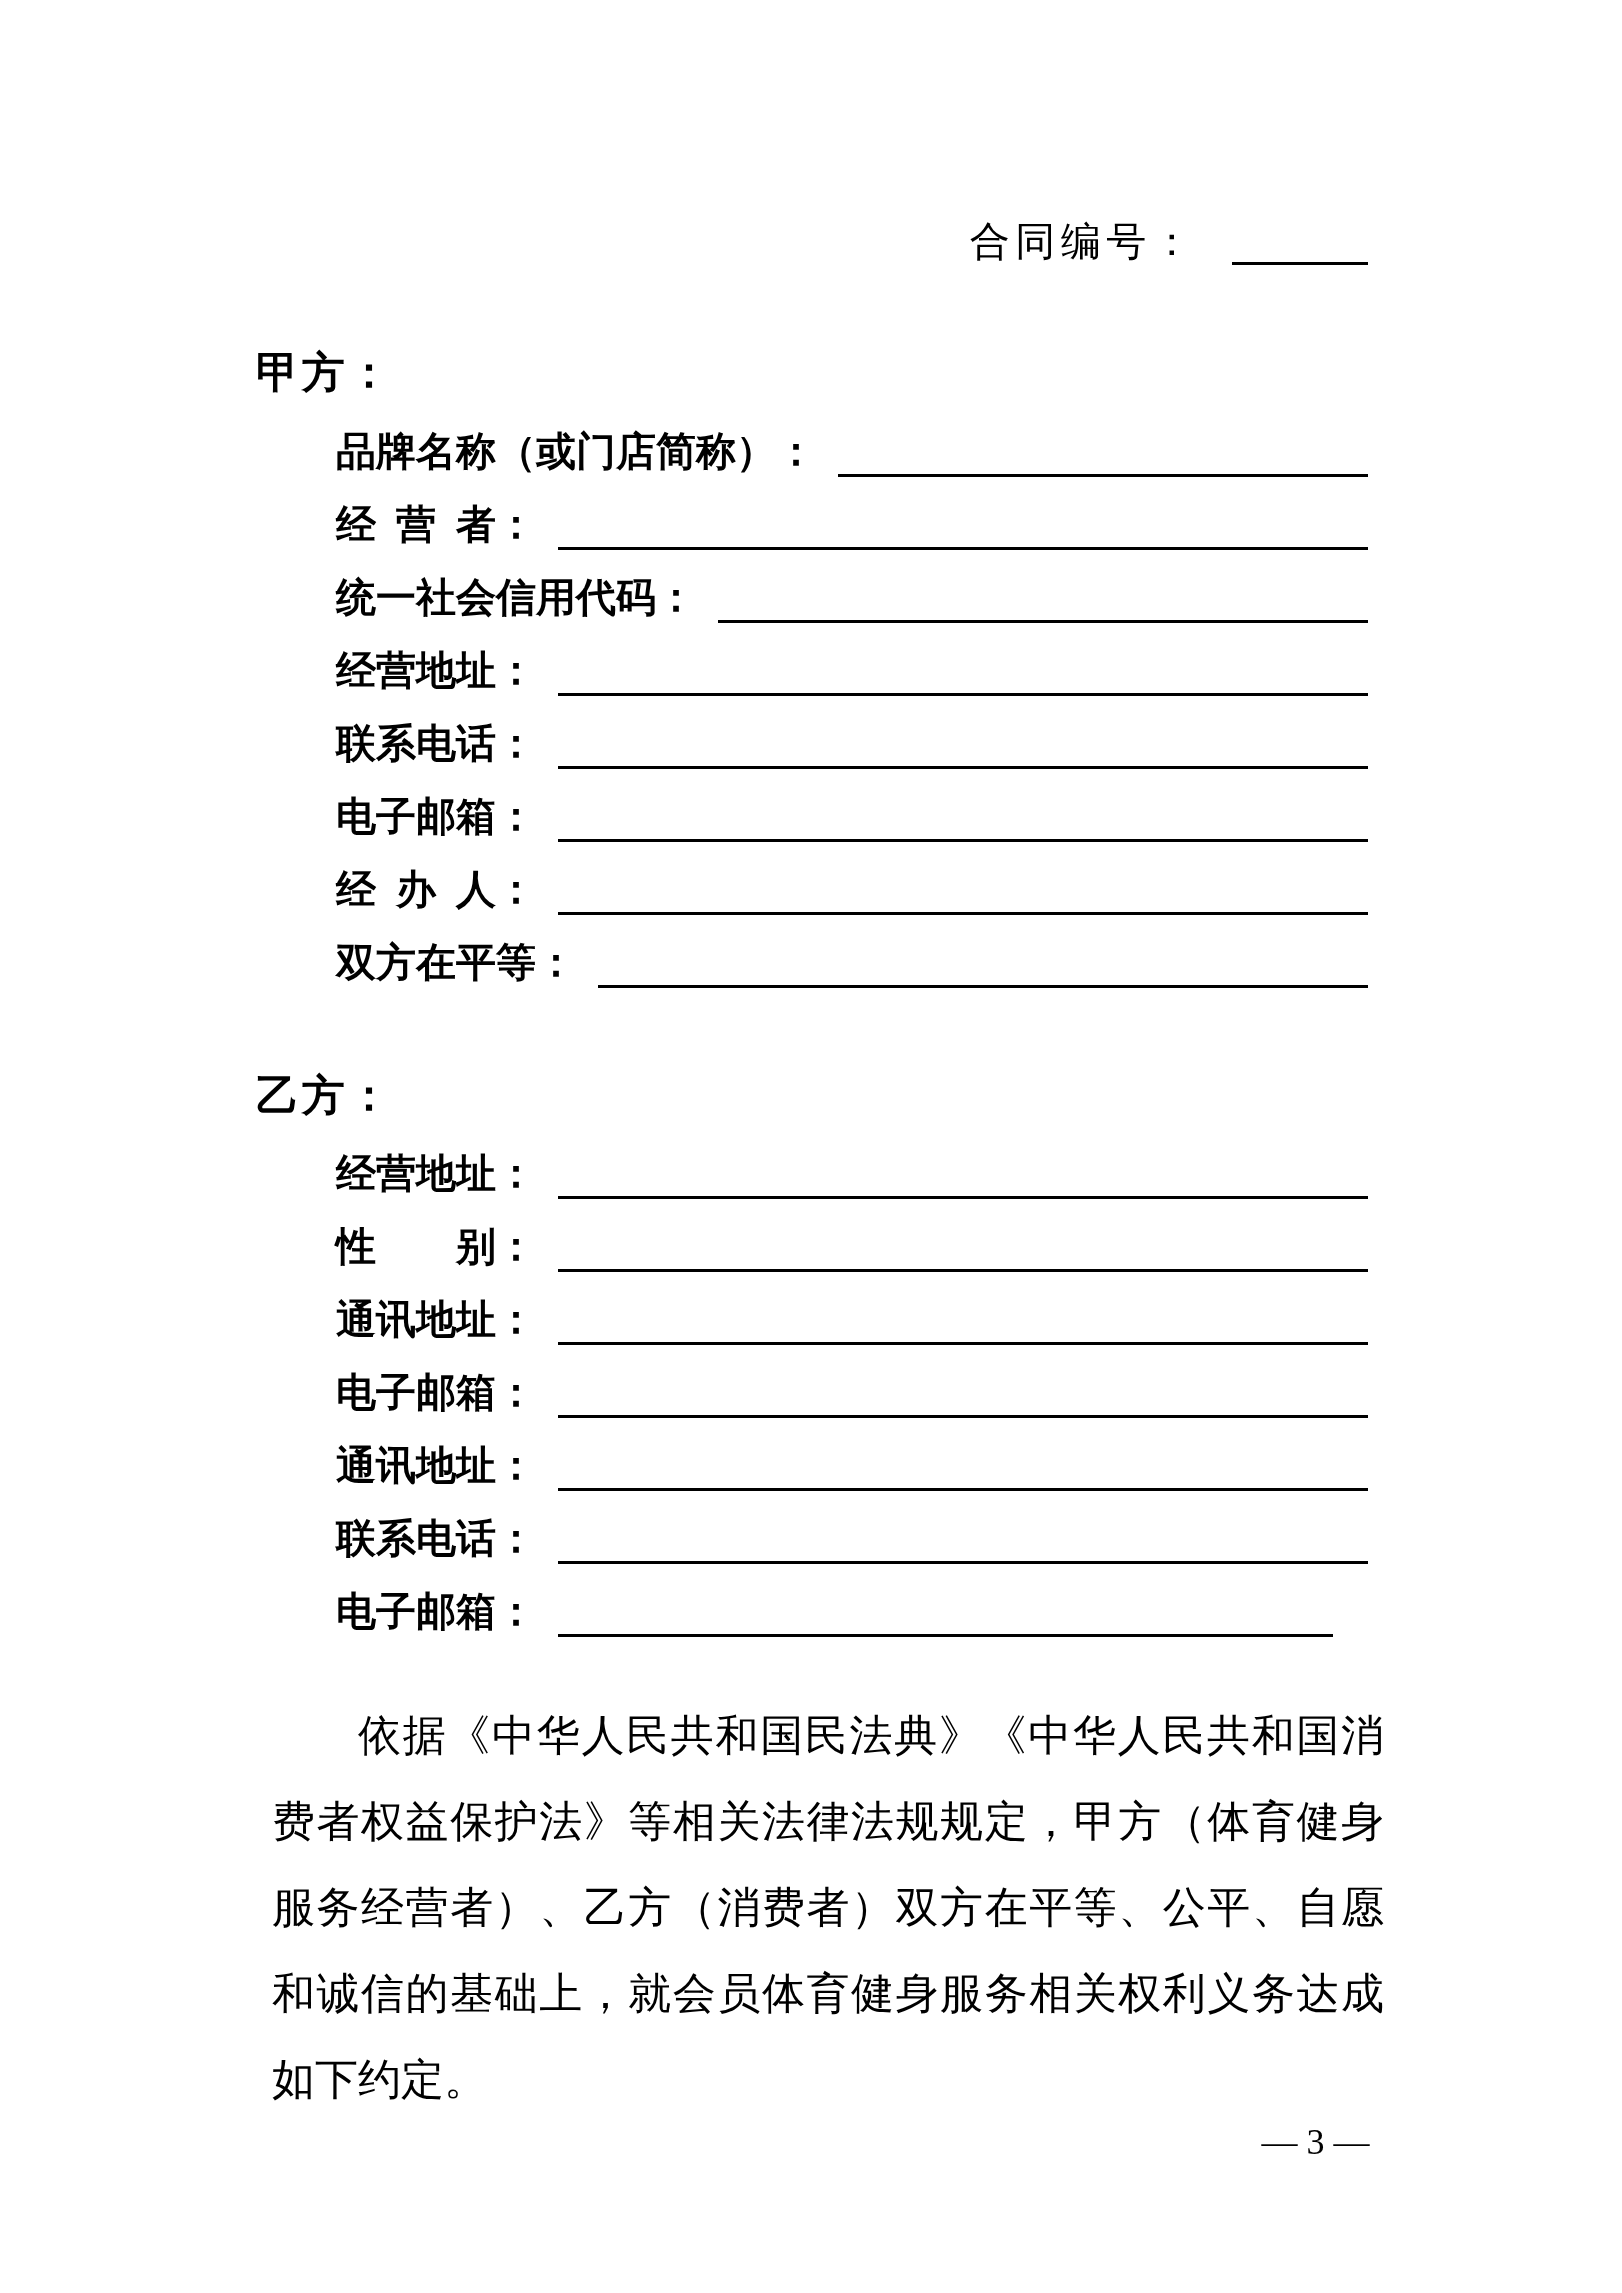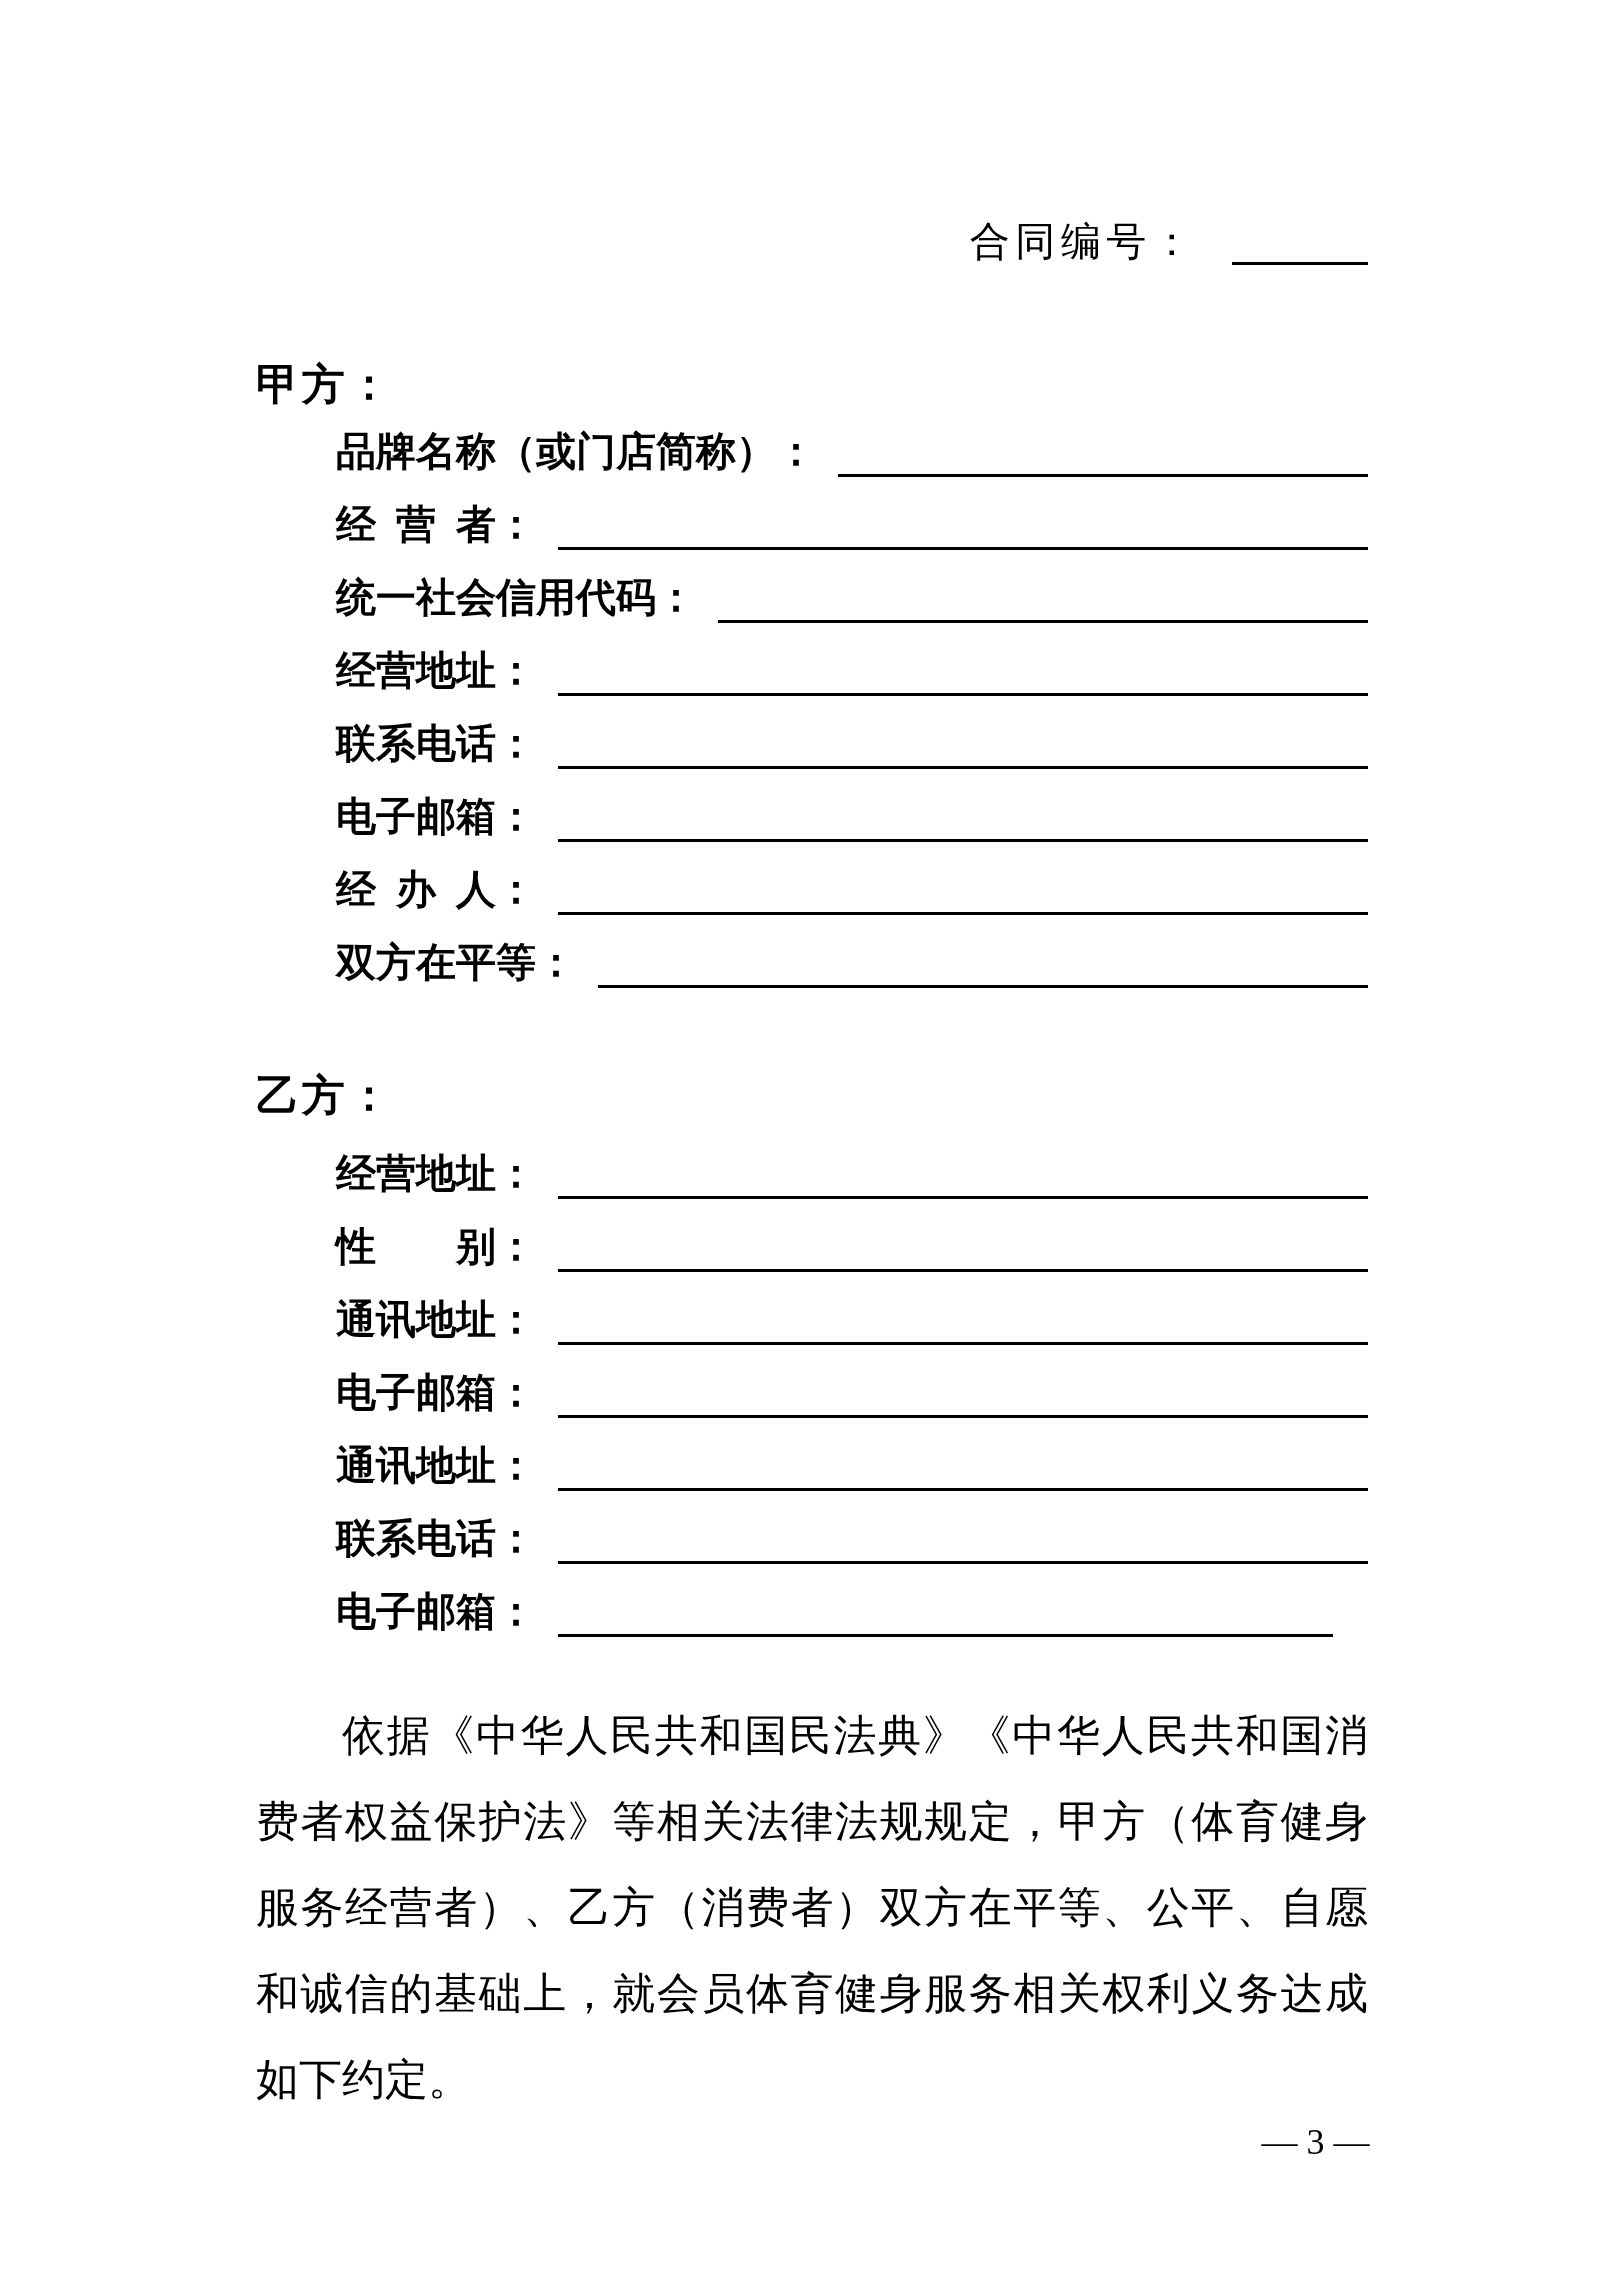--- a/index.html
+++ b/index.html
@@ -40,21 +40,21 @@
 
   
   .party-heading {
     position: absolute;
     left: 256px;
     font-size: 43px;
     font-weight: bold;
     letter-spacing: 2.7px;
     line-height: 45px;
   }
-  .heading-a { top: 362px; }
+  .heading-a { top: 350px; }
   .heading-b { top: 1073px; }
 
   
   .rows {
     position: absolute;
     left: 336px;
     width: 1032px;
     font-weight: bold;
   }
   .rows-a { top: 429px; }
@@ -78,21 +78,21 @@
     flex: 1;
     height: 45px;
     margin-left: 22px;
     border-bottom: 3.6px solid #000;
   }
   .blank-line.short { margin-right: 35px; }
 
   
   .intro {
     position: absolute;
-    left: 256px;
+    left: 272px;
     top: 1693px;
     width: 1112px;
     font-size: 43px;
     line-height: 86px;
     text-align: justify;
     text-indent: 2em;
     line-break: strict;
   }
 
   

